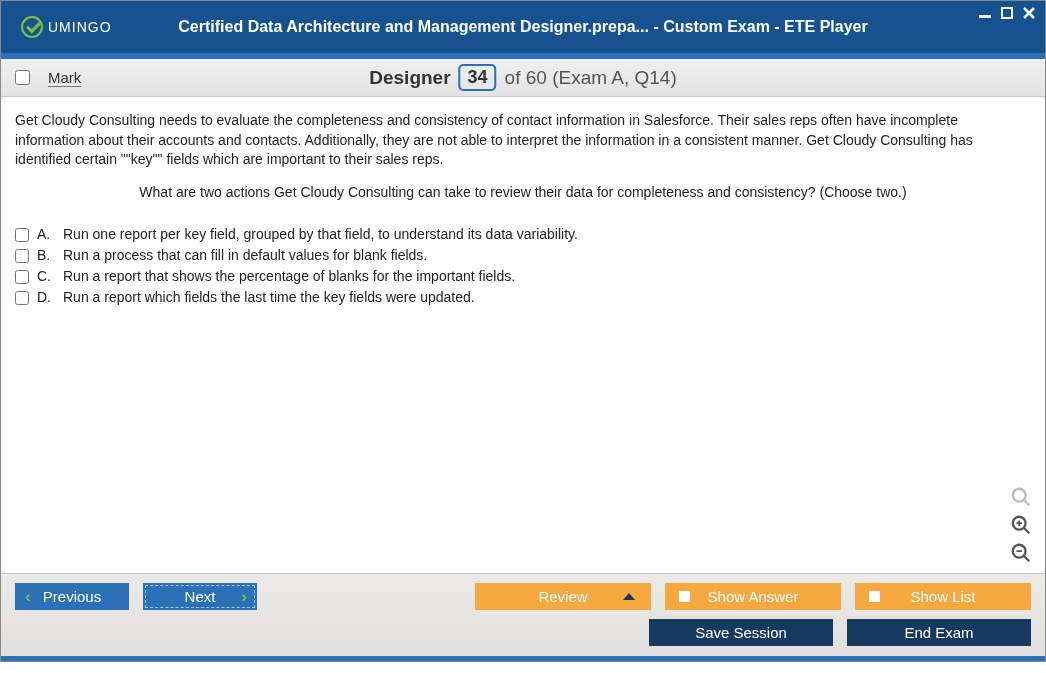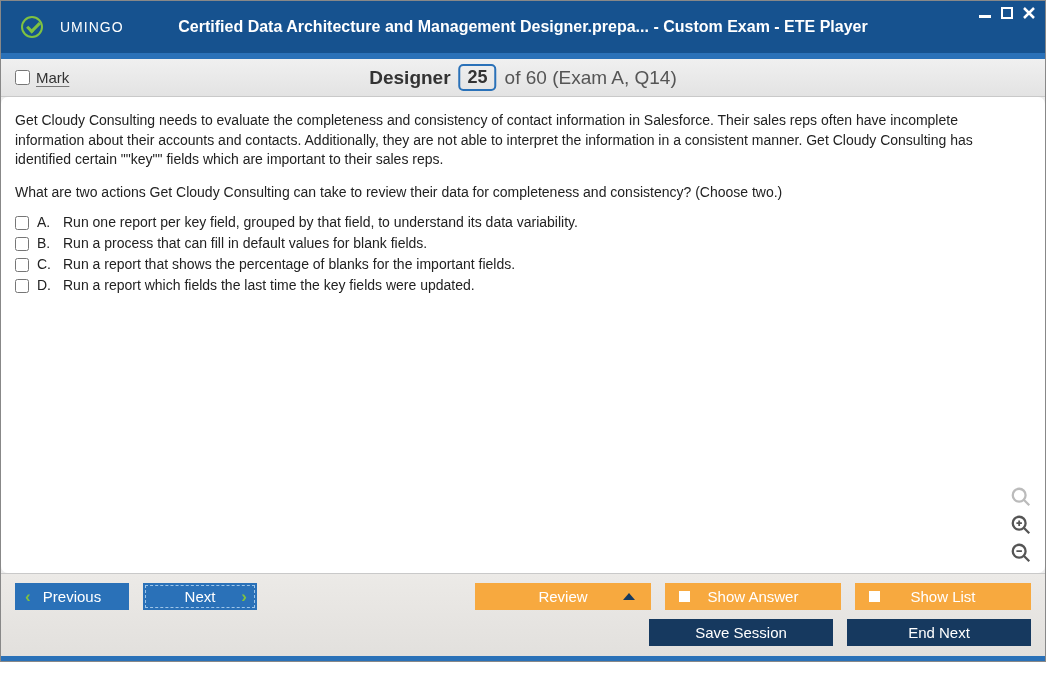--- a/index.html
+++ b/index.html
@@ -28,21 +28,21 @@
       background: linear-gradient(to bottom, #16528f 0%, #16528f 100%);
       display: flex;
       align-items: center;
       color: #fff;
       position: relative;
       padding: 0 20px;
     }
     .logo-wrap {
       display: flex;
       align-items: center;
-      gap: 14px;
+      gap: 2px;
     }
     .logo-check {
       width: 22px;
       height: 22px;
       border: 2.5px solid #7fc241;
       border-radius: 50%;
       display: flex;
       align-items: center;
       justify-content: center;
       position: relative;
@@ -99,21 +99,21 @@
       background: linear-gradient(to bottom, #f0f0f0 0%, #e3e3e3 100%);
       border-bottom: 1px solid #c9c9c9;
       display: flex;
       align-items: center;
       padding: 0 14px;
       position: relative;
     }
     .mark-wrap {
       display: flex;
       align-items: center;
-      gap: 6px;
+      gap: 18px;
       font-size: 15px;
       color: #333;
     }
     .mark-wrap input {
       width: 15px;
       height: 15px;
     }
     .mark-wrap .mark-label {
       text-decoration: underline;
       text-decoration-color: #777;
@@ -149,21 +149,22 @@
       color: #222;
       position: relative;
       overflow: hidden;
       border-radius: 7px;
     }
     .question-text {
       line-height: 1.4;
       margin-bottom: 14px;
     }
     .question-prompt {
-      margin-bottom: 14px;
+      margin-bottom: 26px;
+      text-align: center;
     }
     .answer-list {
       display: flex;
       flex-direction: column;
       gap: 5px;
     }
     .answer-row {
       display: flex;
       align-items: flex-start;
       gap: 8px;
@@ -298,21 +299,21 @@
 
   <div class="blue-divider"></div>
 
   <div class="info-bar">
     <label class="mark-wrap">
       <input type="checkbox" style="">
       <span class="mark-label">Mark</span>
     </label>
     <div class="question-indicator">
       <span class="q-label">Designer</span>
-      <span class="q-num-box">25</span>
+      <span class="q-num-box">34</span>
       <span>of 60 (Exam A, Q14)</span>
     </div>
   </div>
 
   <div class="content-area">
     <div class="question-text">Get Cloudy Consulting needs to evaluate the completeness and consistency of contact information in Salesforce. Their sales reps often have incomplete information about their accounts and contacts. Additionally, they are not able to interpret the information in a consistent manner. Get Cloudy Consulting has identified certain ""key"" fields which are important to their sales reps.</div>
     <div class="question-prompt">What are two actions Get Cloudy Consulting can take to review their data for completeness and consistency? (Choose two.)</div>
     <div class="answer-list">
       <label class="answer-row">
         <input type="checkbox" style="">
@@ -383,19 +384,19 @@
       <button class="btn btn-orange">
         <span class="btn-check-indicator"></span>
         <span>Show List</span>
       </button>
     </div>
     <div class="footer-row row2">
       <button class="btn btn-dark">
         <span>Save Session</span>
       </button>
       <button class="btn btn-dark">
-        <span>End Next</span>
+        <span>End Exam</span>
       </button>
     </div>
   </div>
 
   <div class="bottom-line"></div>
 </div>
 
 </body></html>

